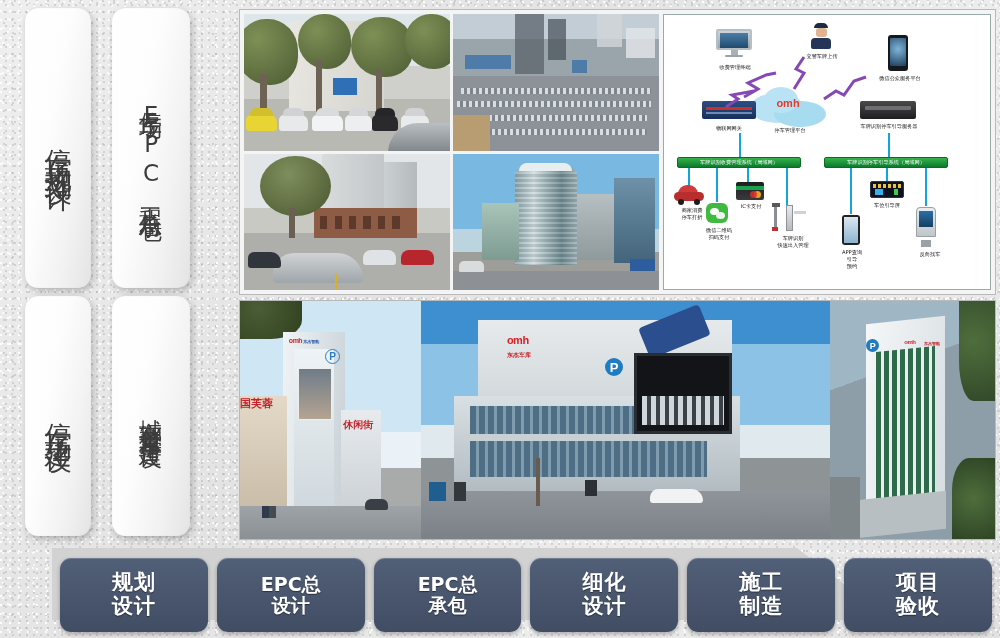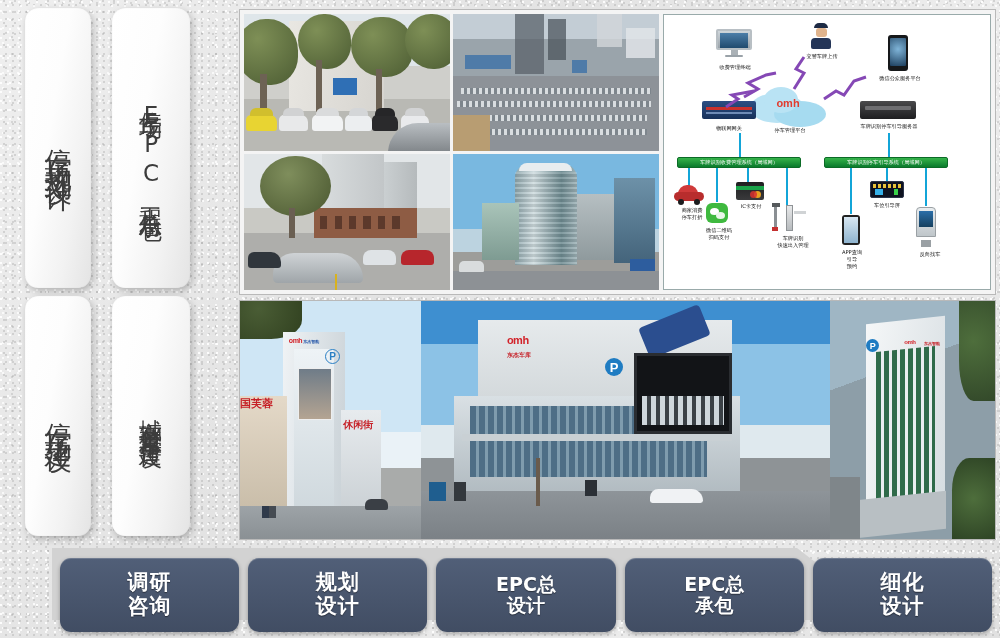--- a/index.html
+++ b/index.html
@@ -463,32 +463,36 @@
     <div style="position:absolute;right:0;top:0;width:22%;height:42%;background:radial-gradient(circle at 40% 40%,#4e6e3c,#33492a);border-radius:0 0 0 40%;"></div>
     <div style="position:absolute;right:0;bottom:0;width:26%;height:34%;background:radial-gradient(circle at 50% 50%,#4e6e3c,#2e4425);border-radius:40% 0 0 0;"></div>
     <div style="position:absolute;left:0;bottom:0;width:18%;height:26%;background:#7f868a;"></div>
   </div>
 </div>
 
 <div id="arrow-band"></div>
 
 <div id="steps">
   <div class="step">
-    <span class="ln">调研</span>
-    <span class="ln">咨询</span>
-  </div>
-  <div class="step">
     <span class="ln">规划</span>
     <span class="ln">设计</span>
   </div>
   <div class="step epc">
     <span class="ln">EPC总</span>
     <span class="ln">设计</span>
   </div>
   <div class="step epc">
     <span class="ln">EPC总</span>
     <span class="ln">承包</span>
   </div>
   <div class="step">
     <span class="ln">细化</span>
     <span class="ln">设计</span>
   </div>
+  <div class="step">
+    <span class="ln">施工</span>
+    <span class="ln">制造</span>
+  </div>
+  <div class="step">
+    <span class="ln">项目</span>
+    <span class="ln">验收</span>
+  </div>
 </div>
 
 </body></html>

